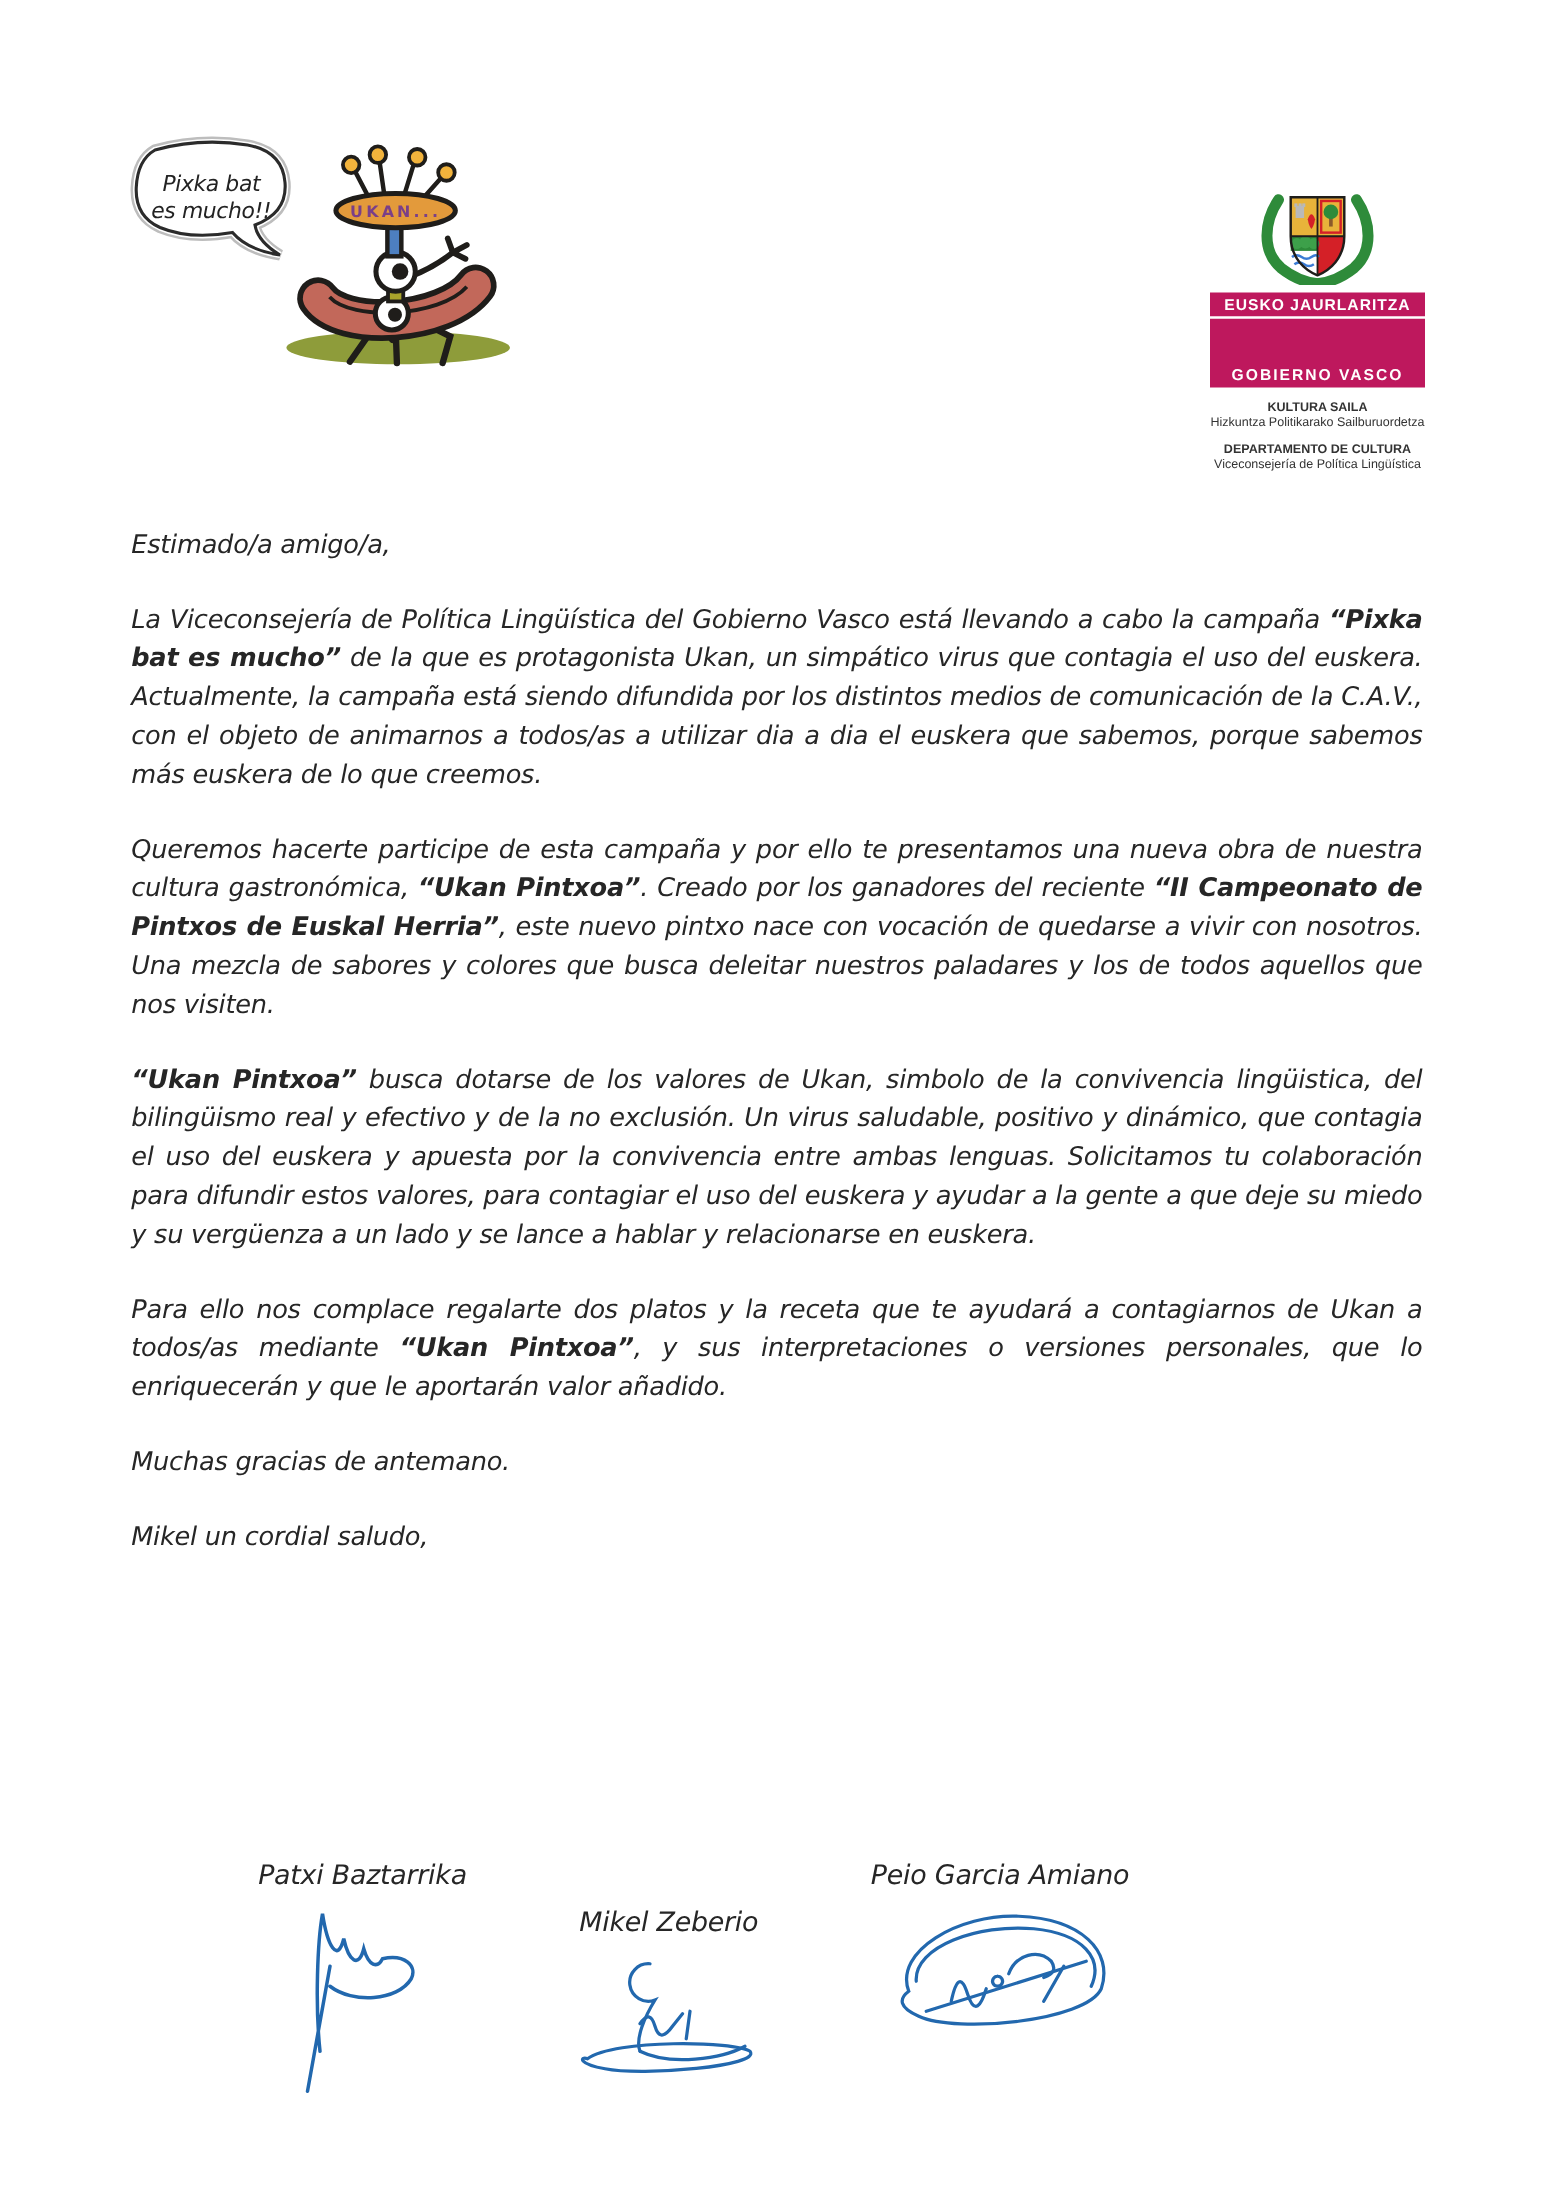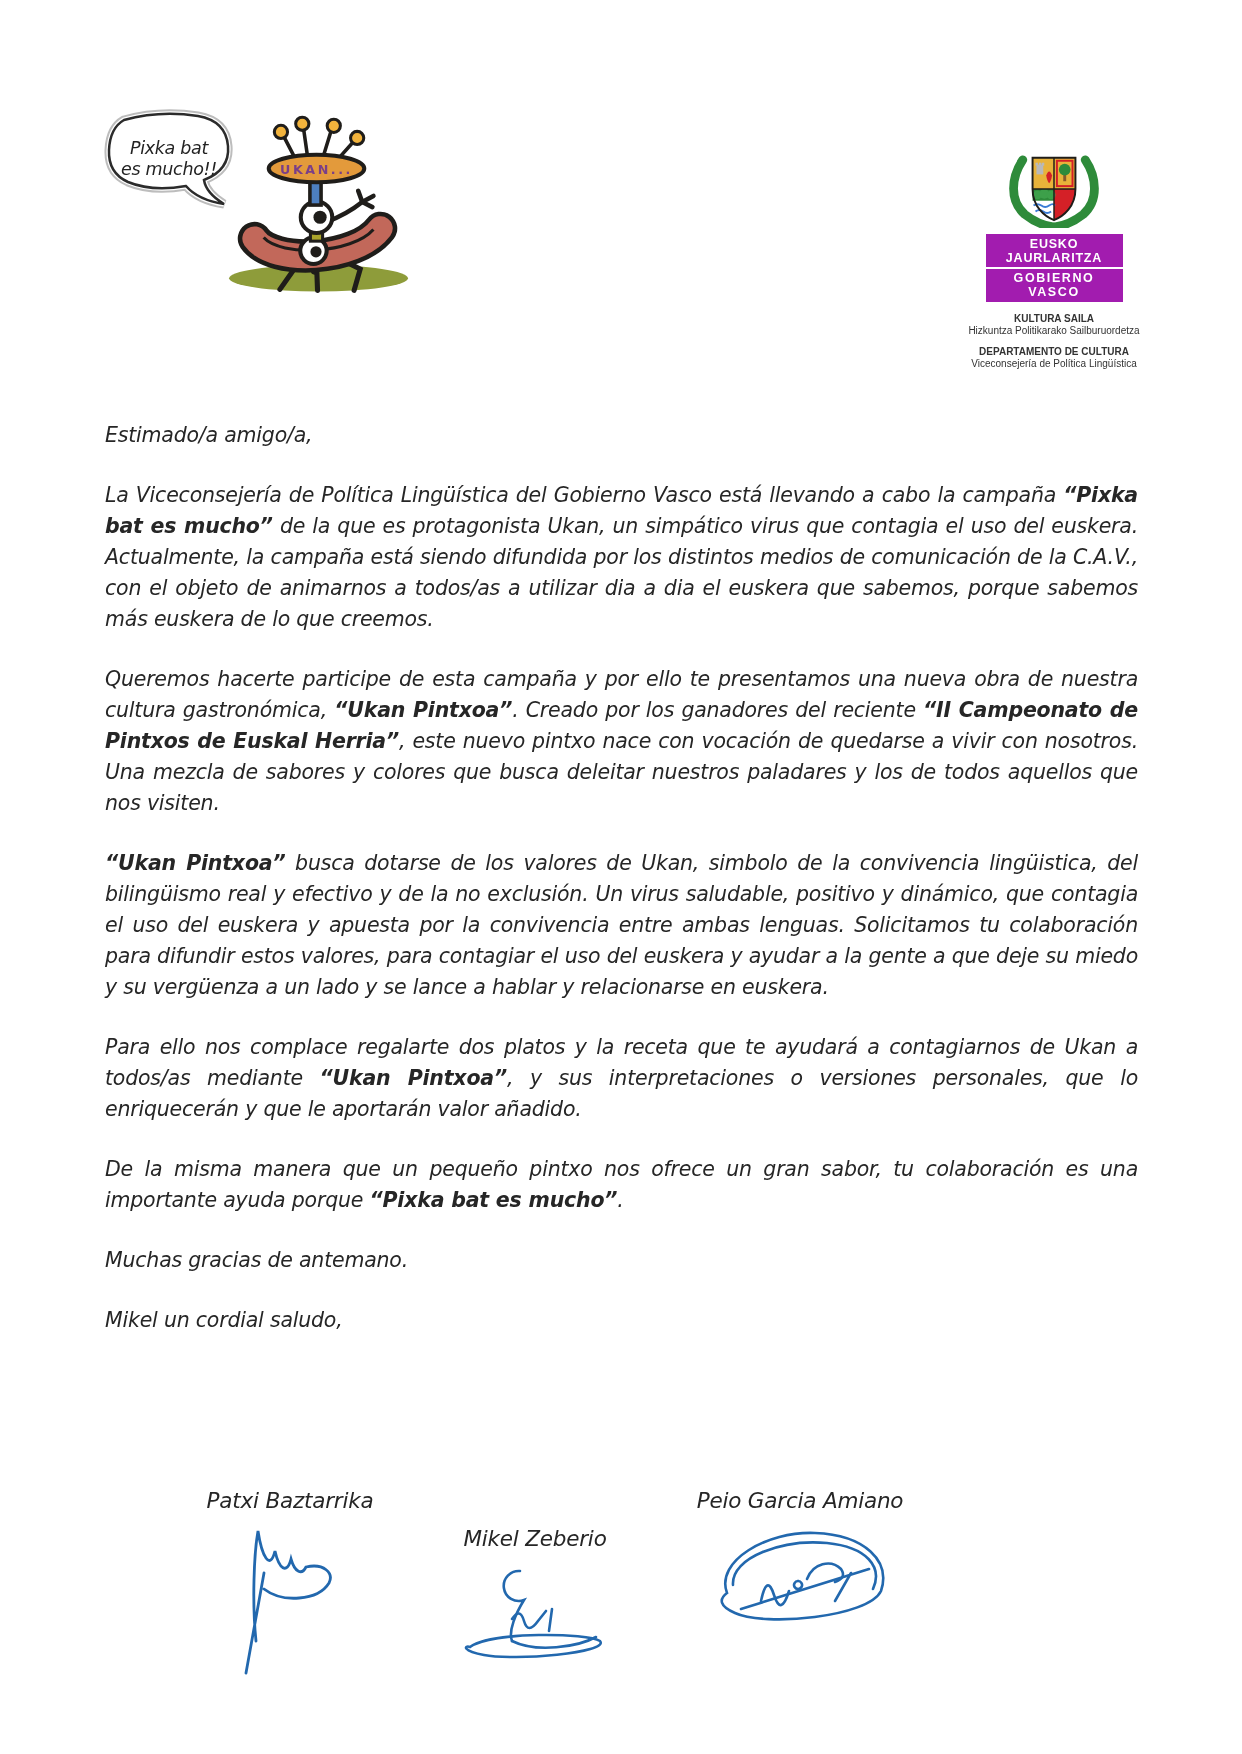--- a/index.html
+++ b/index.html
@@ -8,25 +8,25 @@
 
   
   .bubble-wrap{position:absolute;left:100px;top:108px;width:150px;height:115px;}
   .bubble-text{position:absolute;left:10px;top:30px;width:118px;text-align:center;
        font-style:italic;font-size:17.5px;line-height:21px;color:#232323;letter-spacing:-0.3px;}
   .ukan-wrap{position:absolute;left:222px;top:108px;width:188px;height:186px;}
 
   
   .gov{position:absolute;left:944px;top:152px;width:220px;text-align:center;}
   .shield-box{width:100px;margin:0 auto;}
-  .banner{width:137px;margin:2px auto 0;background:#a21caf;color:#ffffff;
+  .banner{width:172px;margin:2px auto 0;background:#be185d;color:#ffffff;
           font-family:"Liberation Sans",sans-serif;font-weight:bold;}
   .banner-l1{font-size:12.5px;letter-spacing:0.8px;padding:3px 0 2px;}
   .banner-div{height:2px;background:#ffffff;}
-  .banner-l2{font-size:12.5px;letter-spacing:1.6px;padding:2px 4px 3px;}
+  .banner-l2{font-size:12.5px;letter-spacing:1.6px;padding:2px 4px 3px;margin-top:36px;}
   .dept{margin-top:11px;font-family:"Liberation Sans",sans-serif;font-size:10px;
         line-height:12px;color:#333333;}
   .dept-t{font-weight:bold;}
   .dept-g{margin-top:9px;}
 
   
   .letter{position:absolute;left:105px;top:420px;width:1033px;color:#262626;
           font-style:italic;font-size:20.5px;line-height:31px;letter-spacing:-0.2px;
           text-align:justify;}
   .letter p{margin:0 0 29px 0;}
@@ -146,21 +146,20 @@
     </div>
   </div>
 
   <div class="letter">
     <p class="greeting">Estimado/a amigo/a,</p>
     <div id="paras">
         <p><span>La Viceconsejería de Política Lingüística del Gobierno Vasco está llevando a cabo la campaña </span><span class="b">“Pixka bat es mucho”</span><span> de la que es protagonista Ukan, un simpático virus que contagia el uso del euskera. Actualmente, la campaña está siendo difundida por los distintos medios de comunicación de la C.A.V., con el objeto de animarnos a todos/as a utilizar dia a dia el euskera que sabemos, porque sabemos más euskera de lo que creemos.</span></p>
         <p><span>Queremos hacerte participe de esta campaña y por ello te presentamos una nueva obra de nuestra cultura gastronómica, </span><span class="b">“Ukan Pintxoa”</span><span>. Creado por los ganadores del reciente </span><span class="b">“II Campeonato de Pintxos de Euskal Herria”</span><span>, este nuevo pintxo nace con vocación de quedarse a vivir con nosotros. Una mezcla de sabores y colores que busca deleitar nuestros paladares y los de todos aquellos que nos visiten.</span></p>
         <p><span class="b">“Ukan Pintxoa”</span><span> busca dotarse de los valores de Ukan, simbolo de la convivencia lingüistica, del bilingüismo real y efectivo y de la no exclusión. Un virus saludable, positivo y dinámico, que contagia el uso del euskera y apuesta por la convivencia entre ambas lenguas. Solicitamos tu colaboración para difundir estos valores, para contagiar el uso del euskera y ayudar a la gente a que deje su miedo y su vergüenza a un lado y se lance a hablar y relacionarse en euskera.</span></p>
         <p><span>Para ello nos complace regalarte dos platos y la receta que te ayudará a contagiarnos de Ukan a todos/as  mediante </span><span class="b">“Ukan Pintxoa”</span><span>, y sus interpretaciones o versiones personales, que lo enriquecerán y que le aportarán valor añadido.</span></p>
-        <p><span>De la misma manera que un pequeño pintxo nos ofrece un gran sabor, tu colaboración es una importante ayuda porque </span><span class="b">“Pixka bat es mucho”</span><span>.</span></p>
       </div>
     <p>Muchas gracias de antemano.</p>
     <p>Mikel un cordial saludo,</p>
   </div>
 
   <div class="sig sig-1">
     <div>Patxi Baztarrika</div>
     <svg width="120" height="155" viewBox="0 0 120 155">
       <path d="M26,118 C22,80 24,30 28,8 C32,34 40,48 45,28 C49,46 57,52 61,36 C65,50 72,52 76,44 C94,40 104,50 99,60 C88,78 52,80 34,66 M34,50 L16,150" fill="none" stroke="#2268ae" stroke-width="2.8" stroke-linecap="round"></path>
     </svg>

